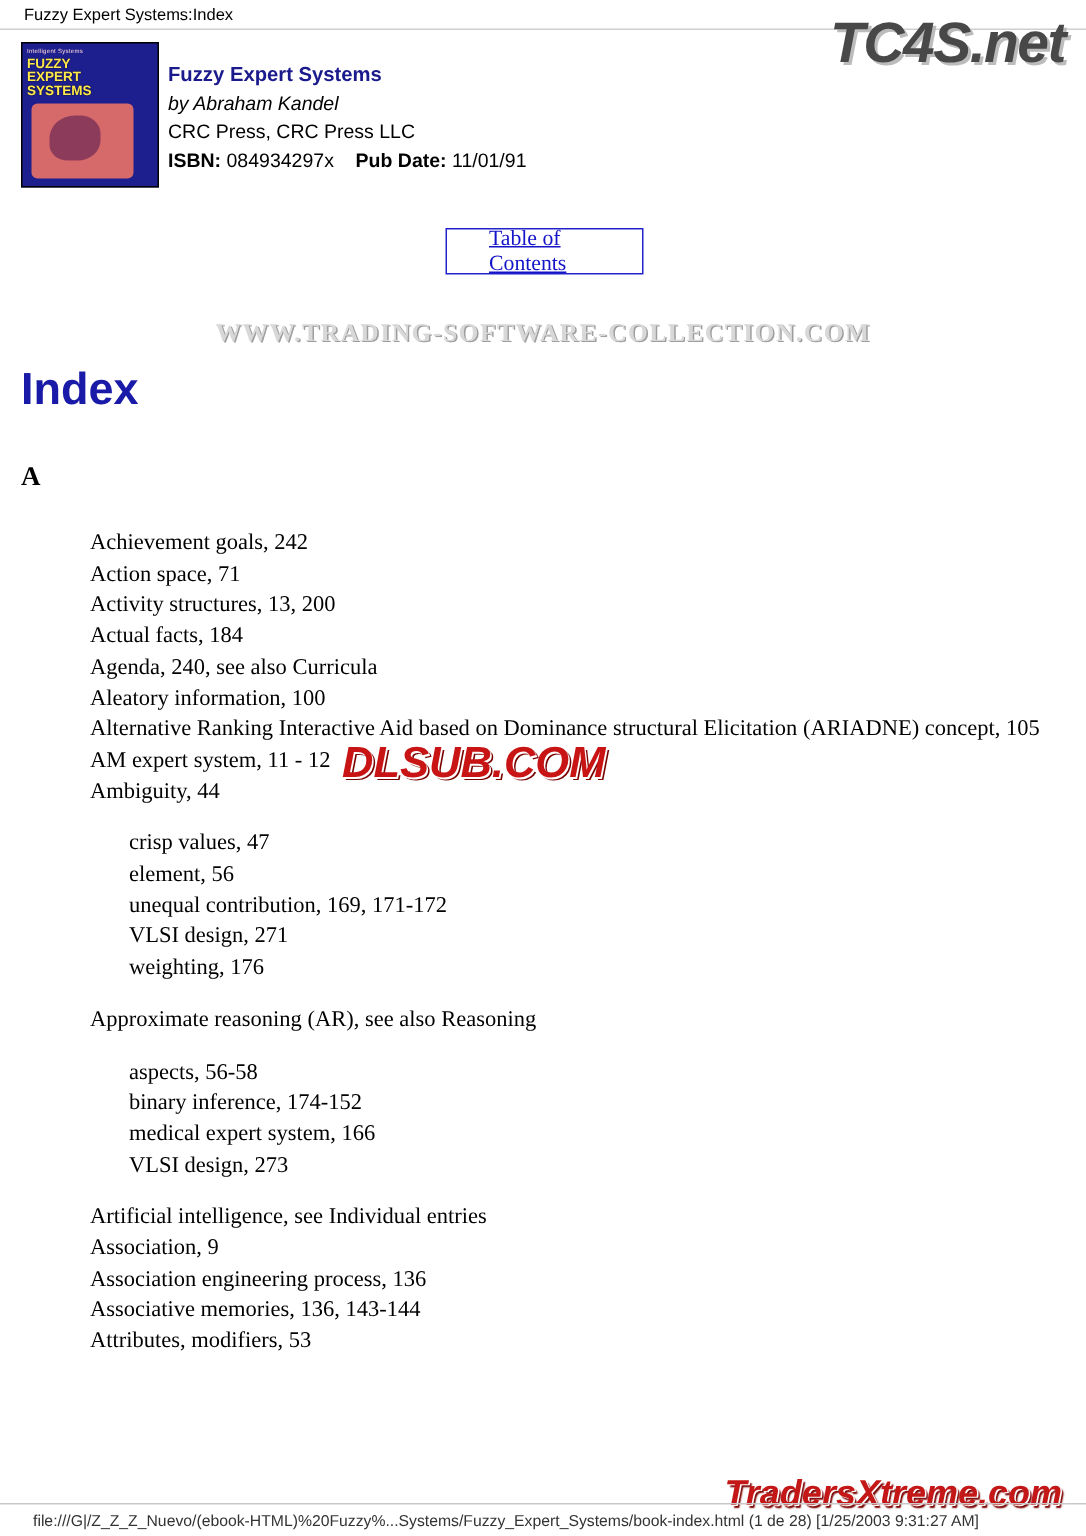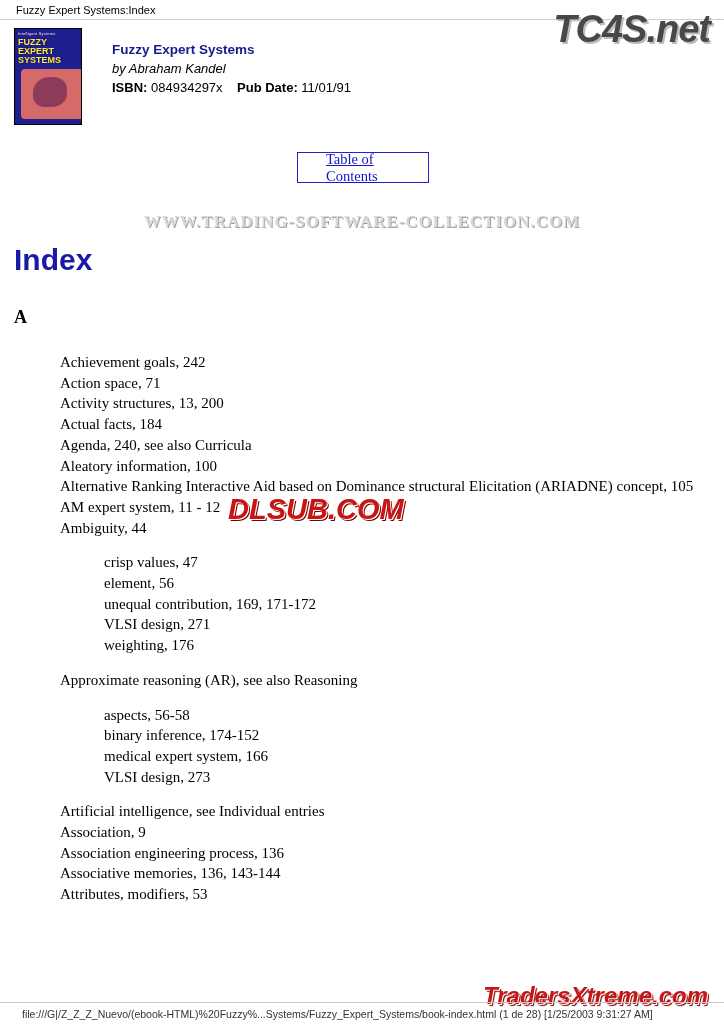--- a/index.html
+++ b/index.html
@@ -53,21 +53,21 @@
     position: absolute;
     top: 28px;
     left: 14px;
     width: 640px;
     height: 100px;
   }
   .cover {
     position: absolute;
     left: 0;
     top: 0;
-    width: 68px;
+    width: 92px;
     height: 97px;
     background: #1d1f8e;
     border: 1px solid #000;
     box-sizing: border-box;
     overflow: hidden;
   }
   .cover .cov-top {
     position: absolute;
     top: 2px;
     left: 3px;
@@ -188,21 +188,21 @@
     top: 352px;
     left: 60px;
     width: 655px;
     font-family: "Liberation Serif", serif;
     font-size: 15px;
     line-height: 20.7px;
     color: #000;
   }
   .entries .e { white-space: pre-wrap; }
   .entries .sub {
-    margin-left: 44px;
+    margin-left: 26px;
   }
   .gap { height: 14px; }
   
   .dlsub {
     position: absolute;
     top: 493px;
     left: 228px;
     font-family: "Liberation Sans", sans-serif;
     font-size: 29px;
     font-weight: bold;
@@ -253,20 +253,21 @@
     <div class="cover">
       <div class="cov-top">Intelligent Systems</div>
       <div class="cov-title" style="white-space:pre-line;">FUZZY
 EXPERT
 SYSTEMS</div>
       <div class="cov-art"></div>
     </div>
     <div class="meta">
       <div class="book-title">Fuzzy Expert Systems</div>
       <div class="author">by Abraham Kandel</div>
+      <div class="pub">CRC Press, CRC Press LLC</div>
       <div class="isbnline">
         <b>ISBN:</b>
         <span>084934297x</span>
         &nbsp;&nbsp;
         <b>Pub Date:</b>
         <span>11/01/91</span>
       </div>
     </div>
   </div>
 

